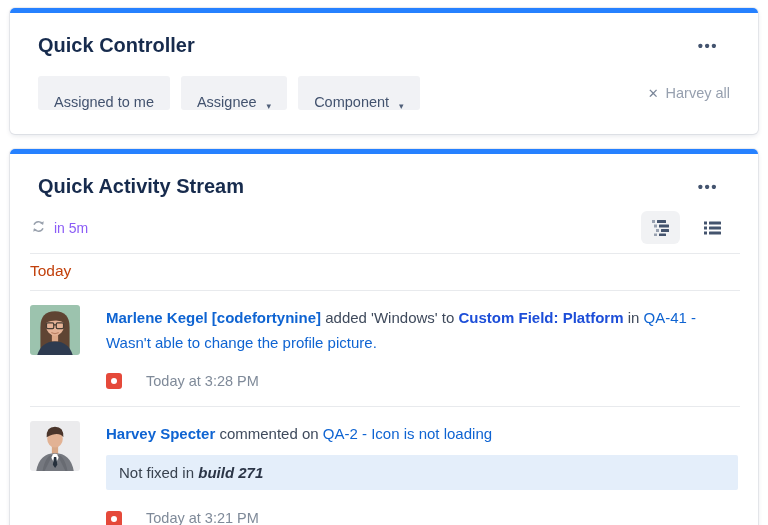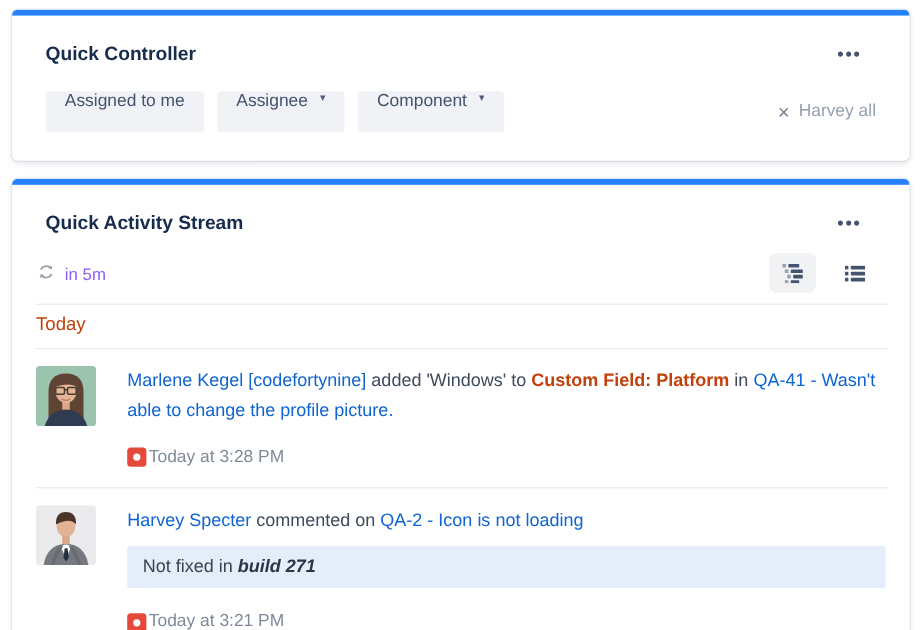--- a/index.html
+++ b/index.html
@@ -15,34 +15,34 @@
     background: #fff;
     box-shadow: 0 0 0 1px rgba(9,30,66,0.07), 0 2px 5px rgba(9,30,66,0.10);
     overflow: hidden;
   }
   .card + .card { margin-top: 15px; }
   .accent-bar { height: 5px; background: #2681ff; }
   .card-header {
     display: flex; justify-content: space-between; align-items: center;
     padding: 21px 38px 0 28px;
   }
-  .card-title { font-size: 16px; font-weight: 700; color: #172b4d; }
+  .card-title { font-size: 20px; font-weight: 700; color: #172b4d; }
   .more-btn {
     border: none; background: transparent; cursor: pointer;
     font-size: 15px; font-weight: 700; color: #44546f;
     letter-spacing: 1.5px; line-height: 1; padding: 4px 2px;
     font-family: inherit;
   }
   
   .filter-row {
     display: flex; align-items: center;
     padding: 19px 28px 24px 28px; gap: 11px;
   }
   .filter-btn {
-    display: inline-flex; align-items: flex-start; gap: 10px;
+    display: inline-flex; align-items: flex-end; gap: 10px;
     height: 34px; padding: 0 16px;
     background: #f1f2f5; color: #42526e;
     border: none; border-radius: 3px;
     font-size: 14.5px; font-family: inherit; cursor: pointer;
   }
   .filter-btn.active { background: #253858; color: #ffffff; padding: 0 17px; }
   .caret { font-size: 9px; color: #505f79; line-height: 1; transform: translateY(1px); }
   .clear-all {
     margin-left: auto; display: inline-flex; align-items: center; gap: 7px;
     border: none; background: transparent; cursor: pointer;
@@ -61,29 +61,29 @@
     border: none; background: transparent; border-radius: 6px; cursor: pointer;
   }
   .toggle.active { background: #f1f2f4; }
   
   .divider { height: 1px; background: #e8eaed; margin: 0 18px 0 20px; }
   .date-header { padding: 8px 20px 10px 20px; font-size: 15.5px; color: #c2410c; }
   .activity-item { display: flex; padding: 14px 20px 13px 20px; gap: 26px; }
   .avatar { width: 50px; height: 50px; border-radius: 3px; flex: none; overflow: hidden; }
   .item-body { flex: 1; min-width: 0; font-size: 15px; line-height: 1.66; color: #3f4a5c; padding-top: 1px; }
   .item-body a { text-decoration: none; color: #0f64d2; cursor: pointer; }
-  .actor-link { font-weight: 400; }
-  .field-name { font-weight: 700; color: #c2410c; }
+  .actor-link { font-weight: 700; }
+  .field-name { font-weight: 700; color: #1d4ed8; }
   .comment-quote {
     background: #e4eefa; border-radius: 2px;
     margin: 8px 0 4px 0; padding: 7px 13px;
     font-size: 15px; color: #39424f; line-height: 1.45;
   }
   .comment-quote .hl { font-weight: 700; font-style: italic; color: #2b3547; }
-  .meta-row { display: flex; align-items: center; gap: 2px; margin-top: 13px; }
+  .meta-row { display: flex; align-items: center; gap: 24px; margin-top: 13px; }
   .bug-icon {
     width: 16px; height: 16px; border-radius: 3px; background: #e5493a;
     display: inline-flex; align-items: center; justify-content: center; flex: none;
   }
   .bug-icon::after { content: ""; width: 6px; height: 6px; border-radius: 50%; background: #fff; }
   .timestamp { color: #7f8a99; font-size: 14.5px; }
 </style>
 </head>
 <body>
 

